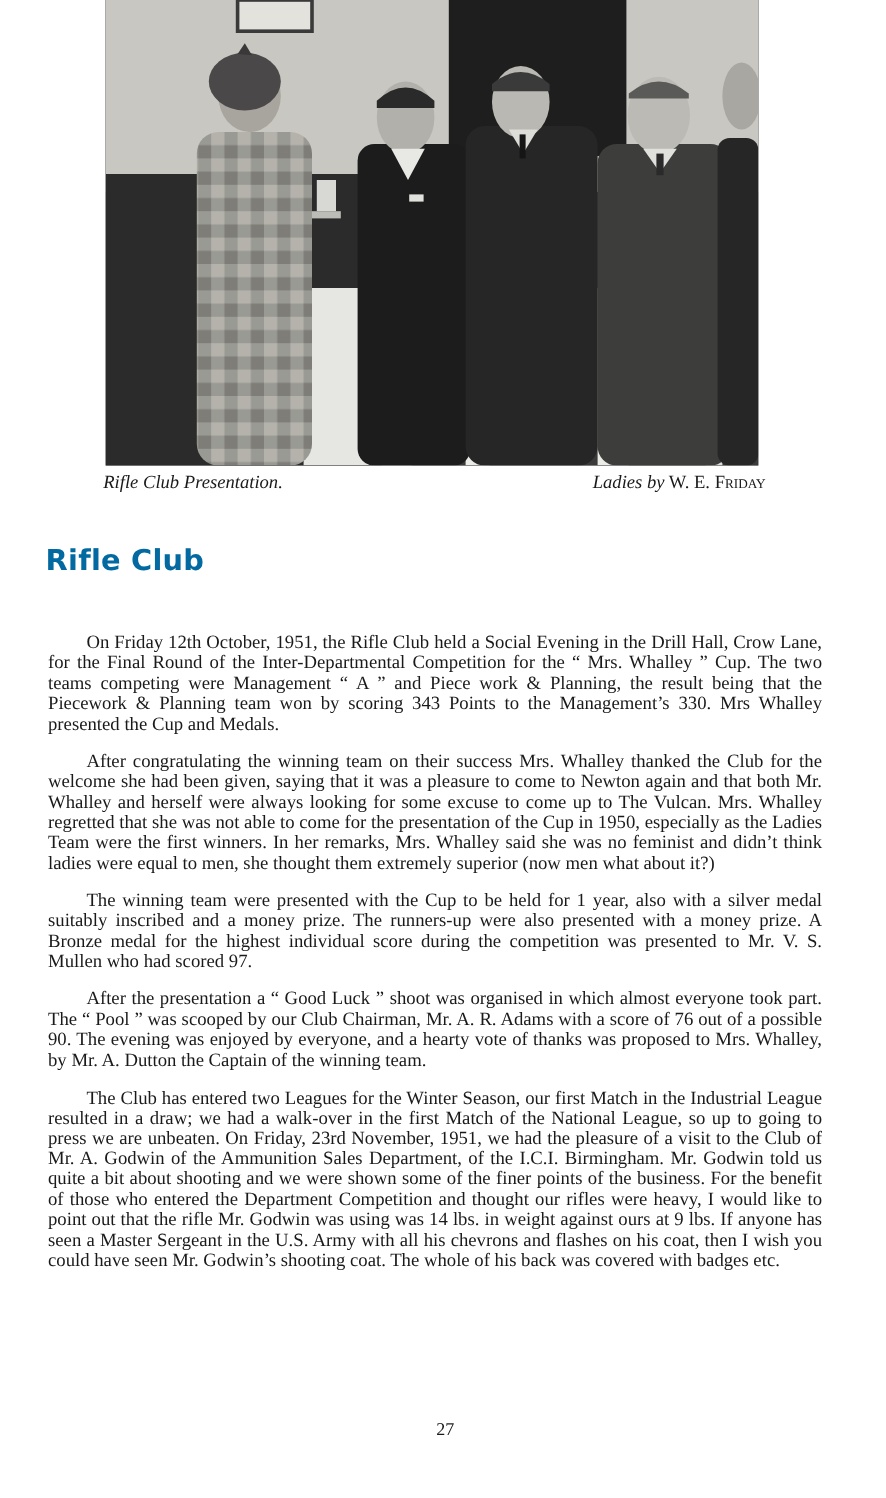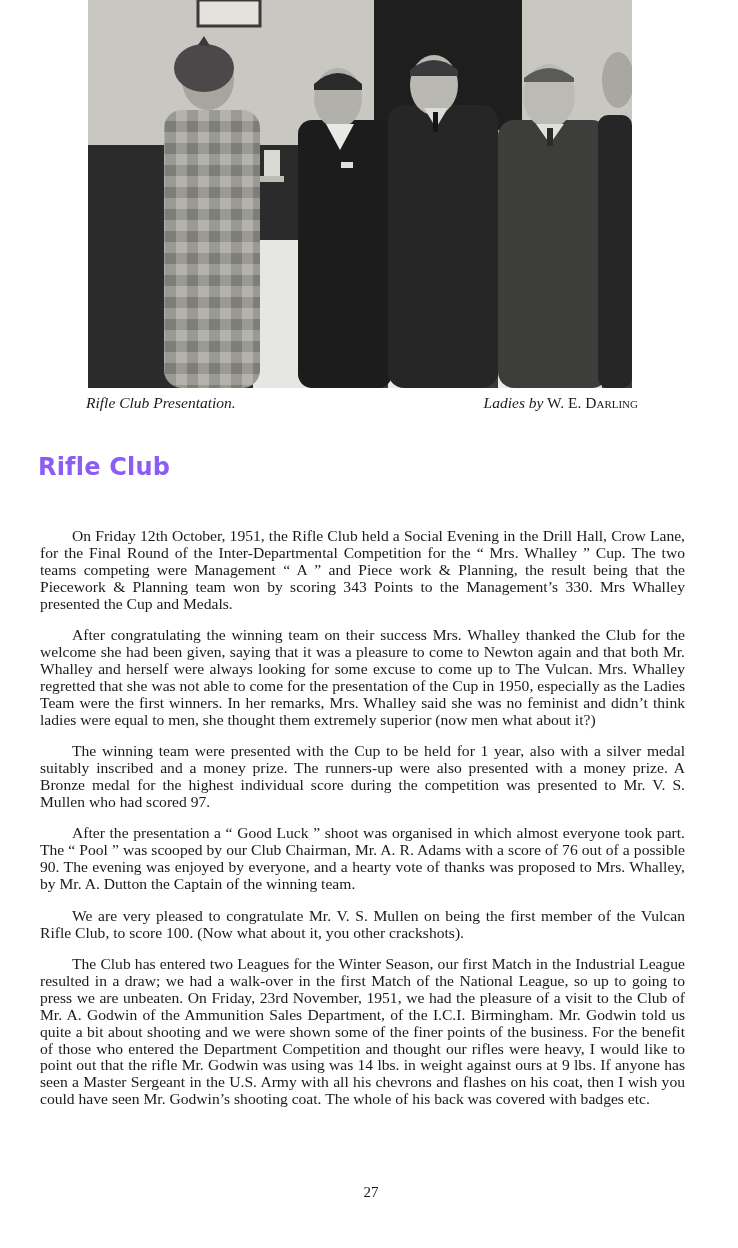--- a/index.html
+++ b/index.html
@@ -56,21 +56,21 @@
     
     .heading {
       position: absolute;
       left: 38px;
       top: 453px;
       margin: 0;
       font-family: "DejaVu Sans", "Liberation Sans", sans-serif;
       font-weight: bold;
       font-size: 24px;
       letter-spacing: 0.2px;
-      color: #8b5cf6;
+      color: #0369a1;
     }
 
     
     .article {
       position: absolute;
       left: 40px;
       top: 528px;
       width: 645px;
       font-size: 15.6px;
       line-height: 16.9px;
@@ -161,29 +161,28 @@
     </g>
   </svg>
 </div>
 
 <div class="caption">
   <span class="caption-left">Rifle Club Presentation.</span>
   <span class="caption-right">
     <span class="credit-prefix">Ladies by</span>
     <span class="credit-name">
       <span>W. E.</span>
-      <span class="sc">Darling</span>
+      <span class="sc">Friday</span>
     </span>
   </span>
 </div>
 
 <h1 class="heading">Rifle Club</h1>
 
 <div class="article">
   <p>On Friday 12th October, 1951, the Rifle Club held a Social Evening in the Drill Hall, Crow Lane, for the Final Round of the Inter-Departmental Competition for the “ Mrs. Whalley ” Cup. The two teams competing were Management “ A ” and Piece work &amp; Planning, the result being that the Piecework &amp; Planning team won by scoring 343 Points to the Management’s 330. Mrs Whalley presented the Cup and Medals.</p>
   <p>After congratulating the winning team on their success Mrs. Whalley thanked the Club for the welcome she had been given, saying that it was a pleasure to come to Newton again and that both Mr. Whalley and herself were always looking for some excuse to come up to The Vulcan. Mrs. Whalley regretted that she was not able to come for the presentation of the Cup in 1950, especially as the Ladies Team were the first winners. In her remarks, Mrs. Whalley said she was no feminist and didn’t think ladies were equal to men, she thought them extremely superior (now men what about it?)</p>
   <p>The winning team were presented with the Cup to be held for 1 year, also with a silver medal suitably inscribed and a money prize. The runners-up were also pre­sented with a money prize. A Bronze medal for the highest individual score during the competition was presented to Mr. V. S. Mullen who had scored 97.</p>
   <p>After the presentation a “ Good Luck ” shoot was organised in which almost everyone took part. The “ Pool ” was scooped by our Club Chairman, Mr. A. R. Adams with a score of 76 out of a possible 90. The evening was enjoyed by everyone, and a hearty vote of thanks was proposed to Mrs. Whalley, by Mr. A. Dutton the Captain of the winning team.</p>
-  <p>We are very pleased to congratulate Mr. V. S. Mullen on being the first member of the Vulcan Rifle Club, to score 100. (Now what about it, you other crackshots).</p>
   <p>The Club has entered two Leagues for the Winter Season, our first Match in the Industrial League resulted in a draw; we had a walk-over in the first Match of the National League, so up to going to press we are unbeaten. On Friday, 23rd Nov­ember, 1951, we had the pleasure of a visit to the Club of Mr. A. Godwin of the Am­munition Sales Department, of the I.C.I. Birmingham. Mr. Godwin told us quite a bit about shooting and we were shown some of the finer points of the business. For the benefit of those who entered the Department Competition and thought our rifles were heavy, I would like to point out that the rifle Mr. Godwin was using was 14 lbs. in weight against ours at 9 lbs. If anyone has seen a Master Sergeant in the U.S. Army with all his chevrons and flashes on his coat, then I wish you could have seen Mr. Godwin’s shooting coat. The whole of his back was covered with badges etc.</p>
 </div>
 
 <div class="page-number">27</div>
 
 </body></html>

